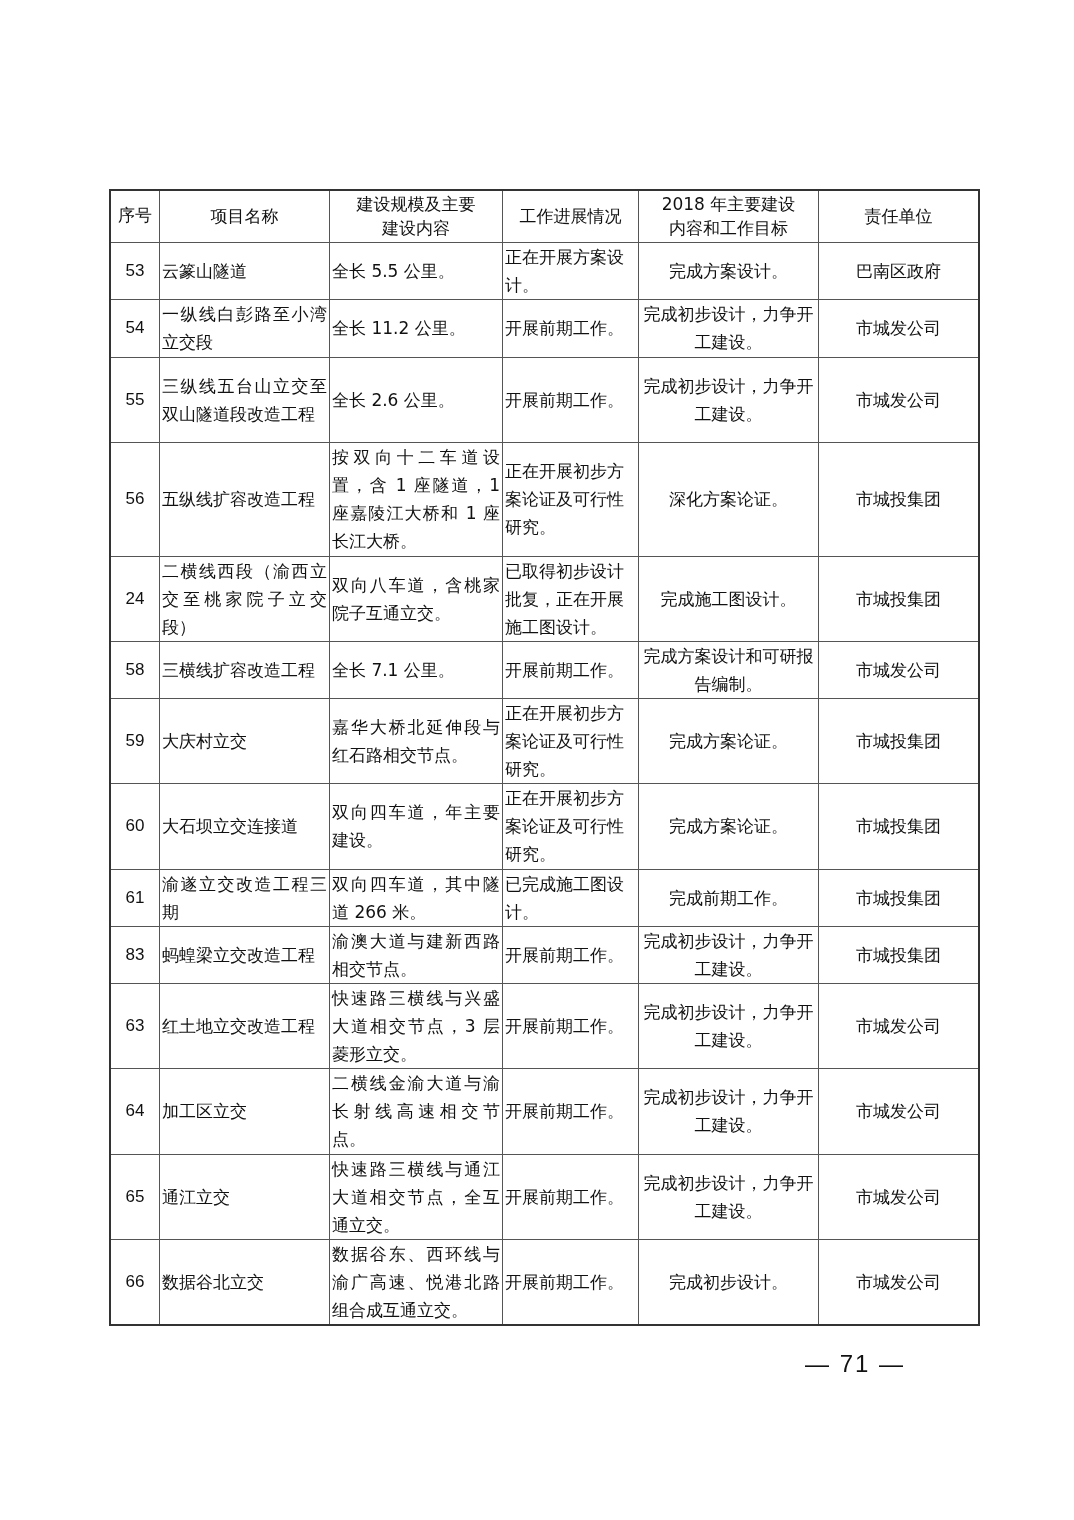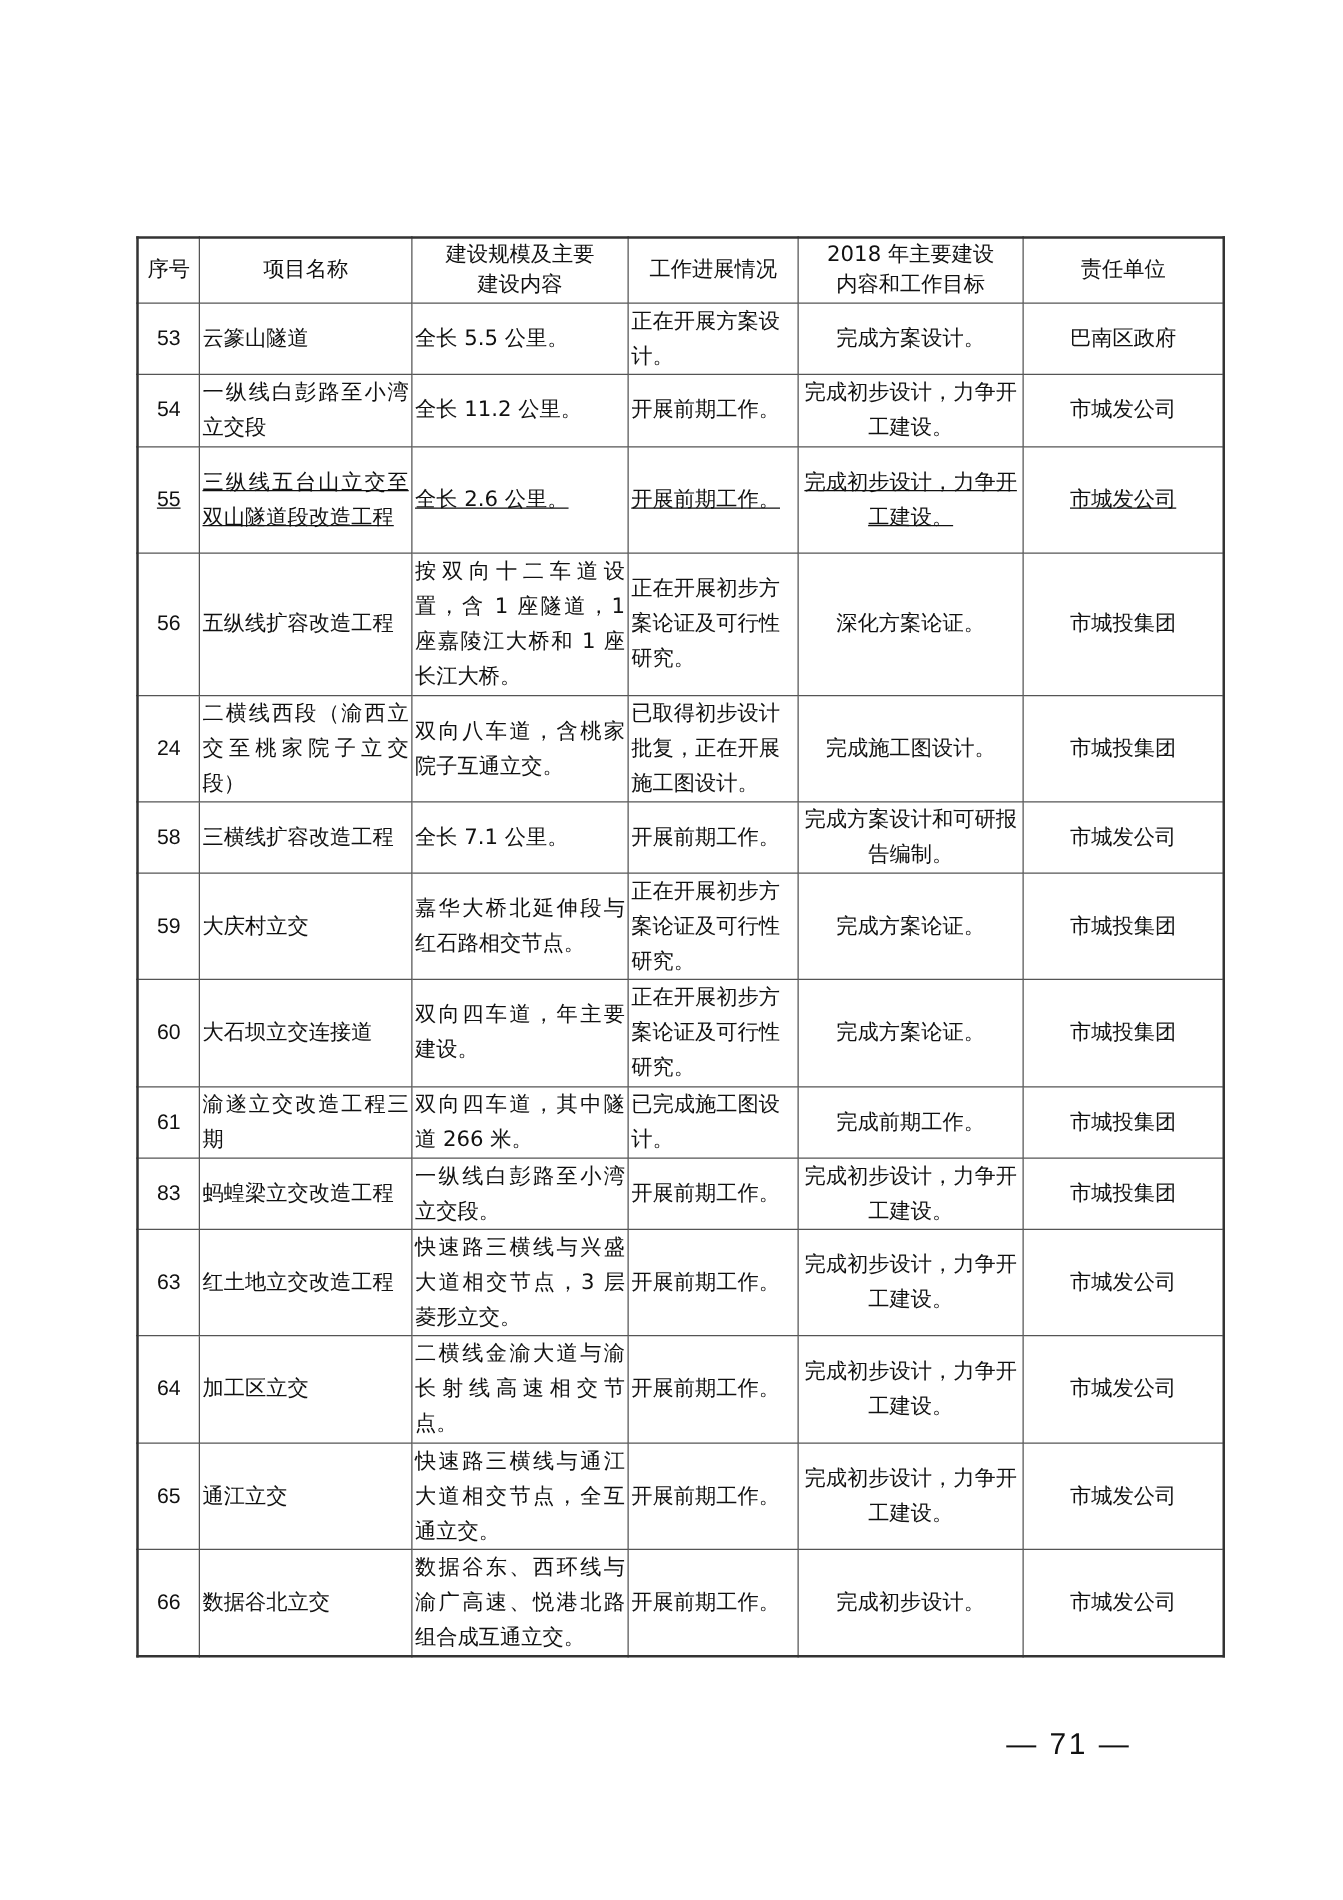--- a/index.html
+++ b/index.html
@@ -41,21 +41,20 @@
   td.c-no, td.c-unit { text-align: center; }
   .page-number {
     position: absolute;
     left: 800px; top: 1350px;
     width: 110px;
     text-align: center;
     font-family: "Liberation Sans", sans-serif;
     font-size: 24px;
     color: #111;
     letter-spacing: 2px;
-    margin-top: 32px;
   }
 </style>
 </head>
 <body>
 
 <table class="page-table">
   <thead>
     <tr style="height:52px">
       <th class="c-no">序号</th>
       <th class="c-name" style="text-align:center">项目名称</th>
@@ -81,21 +80,21 @@
         <td class="c-unit">巴南区政府</td>
       </tr>
       <tr style="height: 58px;">
         <td class="c-no">54</td>
         <td class="c-name">一纵线白彭路至小湾立交段</td>
         <td class="c-scale">全长 11.2 公里。</td>
         <td class="c-progress">开展前期工作。</td>
         <td class="c-target">完成初步设计，力争开工建设。</td>
         <td class="c-unit">市城发公司</td>
       </tr>
-      <tr style="height: 85px; text-decoration: underline;">
+      <tr style="height: 85px;">
         <td class="c-no">55</td>
         <td class="c-name">三纵线五台山立交至双山隧道段改造工程</td>
         <td class="c-scale">全长 2.6 公里。</td>
         <td class="c-progress">开展前期工作。</td>
         <td class="c-target">完成初步设计，力争开工建设。</td>
         <td class="c-unit">市城发公司</td>
       </tr>
       <tr style="height: 114px;">
         <td class="c-no">56</td>
         <td class="c-name">五纵线扩容改造工程</td>
@@ -140,21 +139,21 @@
         <td class="c-no">61</td>
         <td class="c-name">渝遂立交改造工程三期</td>
         <td class="c-scale">双向四车道，其中隧道 266 米。</td>
         <td class="c-progress">已完成施工图设计。</td>
         <td class="c-target">完成前期工作。</td>
         <td class="c-unit">市城投集团</td>
       </tr>
       <tr style="height: 57px;">
         <td class="c-no">83</td>
         <td class="c-name">蚂蝗梁立交改造工程</td>
-        <td class="c-scale">一纵线白彭路至小湾立交段。</td>
+        <td class="c-scale">渝澳大道与建新西路相交节点。</td>
         <td class="c-progress">开展前期工作。</td>
         <td class="c-target">完成初步设计，力争开工建设。</td>
         <td class="c-unit">市城投集团</td>
       </tr>
       <tr style="height: 85px;">
         <td class="c-no">63</td>
         <td class="c-name">红土地立交改造工程</td>
         <td class="c-scale">快速路三横线与兴盛大道相交节点，3 层菱形立交。</td>
         <td class="c-progress">开展前期工作。</td>
         <td class="c-target">完成初步设计，力争开工建设。</td>

